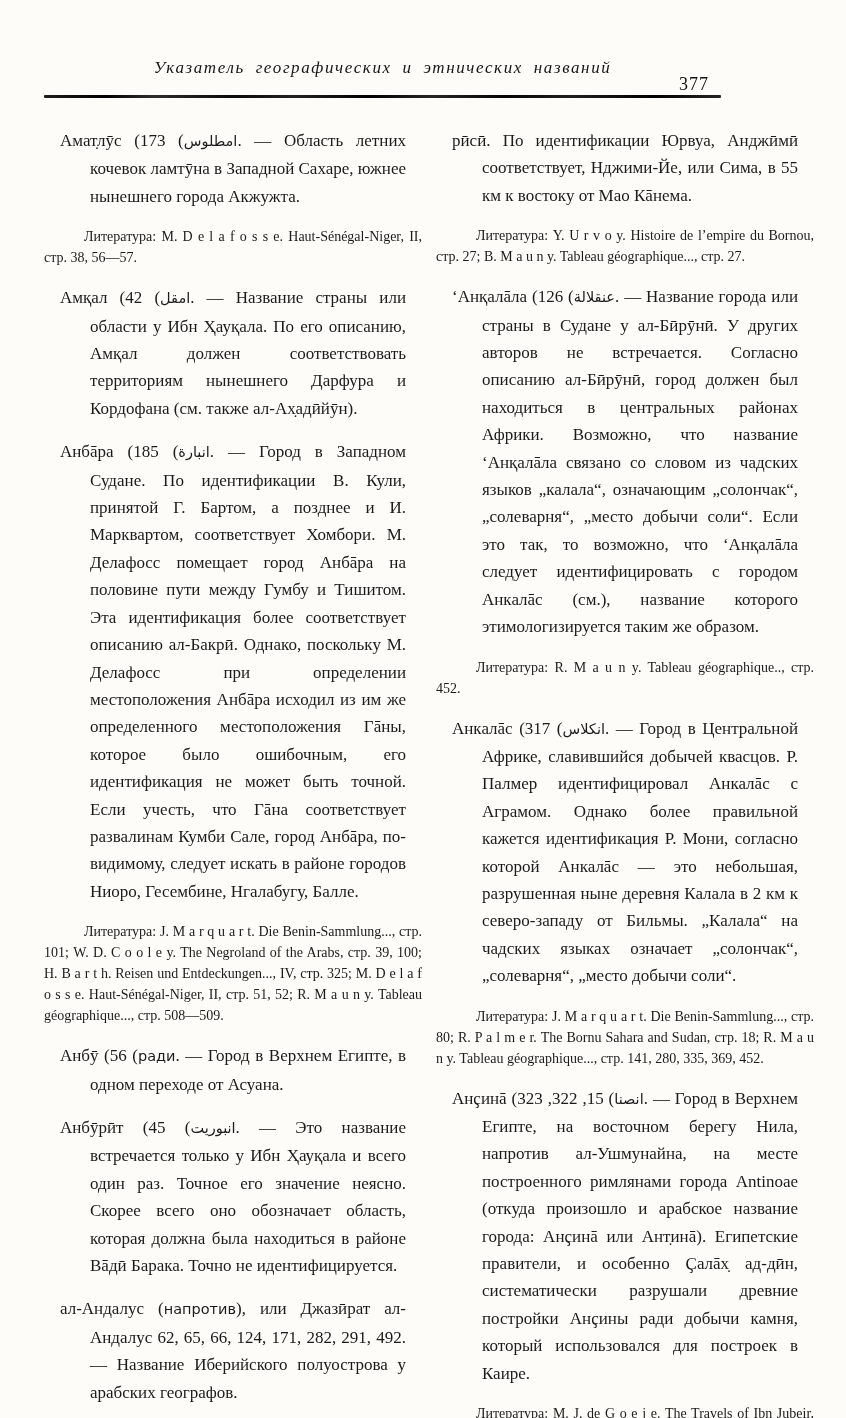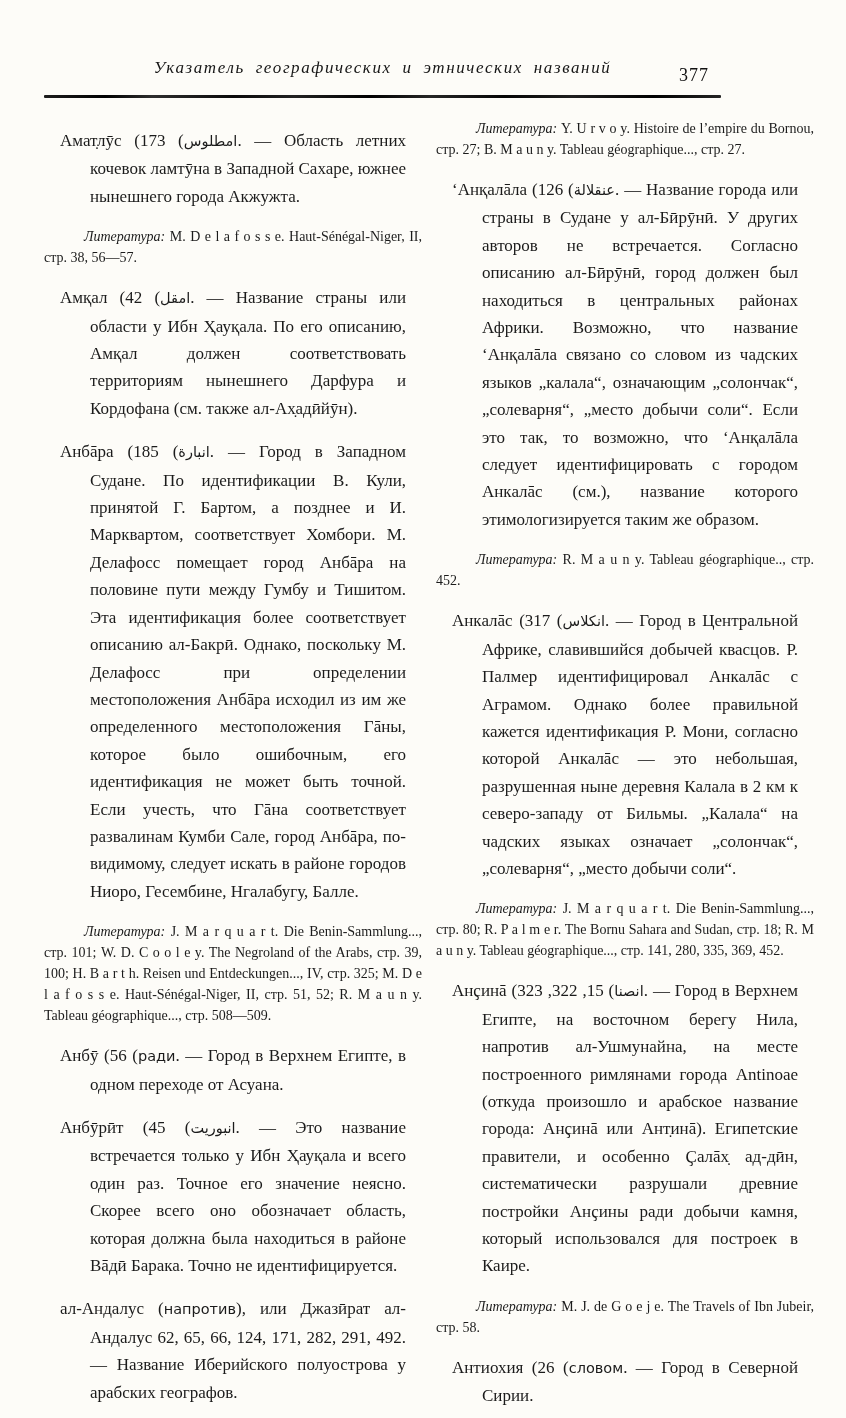--- a/index.html
+++ b/index.html
@@ -33,21 +33,21 @@
     font-style: italic;
     font-size: 17px;
     letter-spacing: 1.6px;
     word-spacing: 5px;
     color: #161616;
     white-space: nowrap;
   }
   .page-number {
     position: absolute;
     right: 12px;
-    top: 7px;
+    top: 16px;
     font-size: 18px;
     letter-spacing: 1px;
     color: #111;
   }
   .header-rule {
     height: 3px;
     margin-top: 7px;
     background: linear-gradient(90deg,
       #1d1d1d 0%, #000 9%, #2e2e2e 16%, #0a0a0a 28%, #222 37%,
       #000 48%, #262626 57%, #050505 68%, #1f1f1f 78%, #000 90%, #242424 100%);
@@ -70,21 +70,21 @@
     padding-left: 30px;
     text-indent: -30px;
   }
   p.literature {
     margin: 7px 0 8px 0;
     font-size: 14px;
     line-height: 21px;
     text-align: justify;
     text-indent: 40px;
   }
-  .it { font-style: italic; }
+  .it { }
   .ar {
     font-family: "DejaVu Sans", sans-serif;
     font-size: 14.5px;
     unicode-bidi: embed;
     direction: rtl;
   }
 </style>
 </head>
 <body>
 
@@ -100,20 +100,21 @@
         <p class="literature"><span class="it">Литература: </span><span>M. D e l a f o s s e. Haut-Sénégal-Niger, II, стр. 38, 56—57.</span></p>
         <p class="entry"><span>Амқал (</span><span class="ar" dir="rtl">امقل</span><span>) 42. — Название страны или области у Ибн Ҳауқала. По его описанию, Амқал должен соответствовать территориям нынешнего Дарфура и Кордофана (см. также ал-Ах̣адӣйӯн).</span></p>
         <p class="entry"><span>Анбāра (</span><span class="ar" dir="rtl">انبارة</span><span>) 185. — Город в Западном Судане. По идентификации В. Кули, принятой Г. Бартом, а позднее и И. Марквартом, соответствует Хомбори. М. Делафосс помещает город Анбāра на половине пути между Гумбу и Тишитом. Эта идентификация более соответствует описанию ал-Бакрӣ. Однако, поскольку М. Делафосс при определении местоположения Анбāра исходил из им же определенного местоположения Гāны, которое было ошибочным, его идентификация не может быть точной. Если учесть, что Гāна соответствует развалинам Кумби Сале, город Анбāра, по-видимому, следует искать в районе городов Ниоро, Гесембине, Нгалабугу, Балле.</span></p>
         <p class="literature"><span class="it">Литература: </span><span>J. M a r q u a r t. Die Benin-Sammlung..., стр. 101; W. D. C o o l e y. The Negroland of the Arabs, стр. 39, 100; H. B a r t h. Reisen und Entdeckungen..., IV, стр. 325; M. D e l a f o s s e. Haut-Sénégal-Niger, II, стр. 51, 52; R. M a u n y. Tableau géographique..., стр. 508—509.</span></p>
         <p class="entry"><span>Анбӯ (</span><span class="ar" dir="rtl">ради</span><span>) 56. — Город в Верхнем Египте, в одном переходе от Асуана.</span></p>
         <p class="entry"><span>Анбӯрӣт (</span><span class="ar" dir="rtl">انبوريت</span><span>) 45. — Это название встречается только у Ибн Ҳауқала и всего один раз. Точное его значение неясно. Скорее всего оно обозначает область, которая должна была находиться в районе Вāдӣ Барака. Точно не идентифицируется.</span></p>
         <p class="entry"><span>ал-Андалус (</span><span class="ar" dir="rtl">напротив</span><span>), или Джазӣрат ал-Андалус 62, 65, 66, 124, 171, 282, 291, 492. — Название Иберийского полуострова у арабских географов.</span></p>
         <p class="entry"><span>Анджӣмӣ (</span><span class="ar" dir="rtl">انجيمى</span><span>) 288, 290. — Маленький город в государстве Кāнем. Упоминается впервые, кажется, у ал-Ид-</span></p>
       </section>
     <section class="col">
+        <p class="entry"><span>рӣсӣ. По идентификации Юрвуа, Анджӣмӣ соответствует, Нджими-Йе, или Сима, в 55 км к востоку от Мао Кāнема.</span></p>
         <p class="literature"><span class="it">Литература: </span><span>Y. U r v o y. Histoire de l’empire du Bornou, стр. 27; B. M a u n y. Tableau géographique..., стр. 27.</span></p>
         <p class="entry"><span>‘Анқалāла (</span><span class="ar" dir="rtl">عنقلالة</span><span>) 126. — Название города или страны в Судане у ал-Бӣрӯнӣ. У других авторов не встречается. Согласно описанию ал-Бӣрӯнӣ, город должен был находиться в центральных районах Африки. Возможно, что название ‘Анқалāла связано со словом из чадских языков „калала“, означающим „солончак“, „солеварня“, „место добычи соли“. Если это так, то возможно, что ‘Анқалāла следует идентифицировать с городом Анкалāс (см.), название которого этимологизируется таким же образом.</span></p>
         <p class="literature"><span class="it">Литература: </span><span>R. M a u n y. Tableau géographique.., стр. 452.</span></p>
         <p class="entry"><span>Анкалāс (</span><span class="ar" dir="rtl">انكلاس</span><span>) 317. — Город в Центральной Африке, славившийся добычей квасцов. Р. Палмер идентифицировал Анкалāс с Аграмом. Однако более правильной кажется идентификация Р. Мони, согласно которой Анкалāс — это небольшая, разрушенная ныне деревня Калала в 2 км к северо-западу от Бильмы. „Калала“ на чадских языках означает „солончак“, „солеварня“, „место добычи соли“.</span></p>
         <p class="literature"><span class="it">Литература: </span><span>J. M a r q u a r t. Die Benin-Sammlung..., стр. 80; R. P a l m e r. The Bornu Sahara and Sudan, стр. 18; R. M a u n y. Tableau géographique..., стр. 141, 280, 335, 369, 452.</span></p>
         <p class="entry"><span>Анҫинā (</span><span class="ar" dir="rtl">انصنا</span><span>) 15, 322, 323. — Город в Верхнем Египте, на восточном берегу Нила, напротив ал-Ушмунайна, на месте построенного римлянами города Antinoae (откуда произошло и арабское название города: Анҫинā или Ант̣инā). Египетские правители, и особенно Ҫалāх̣ ад-дӣн, систематически разрушали древние постройки Анҫины ради добычи камня, который использовался для построек в Каире.</span></p>
         <p class="literature"><span class="it">Литература: </span><span>M. J. de G o e j e. The Travels of Ibn Jubeir, стр. 58.</span></p>
         <p class="entry"><span>Антиохия (</span><span class="ar" dir="rtl">словом</span><span>) 26. — Город в Северной Сирии.</span></p>
       </section>
   </div>

